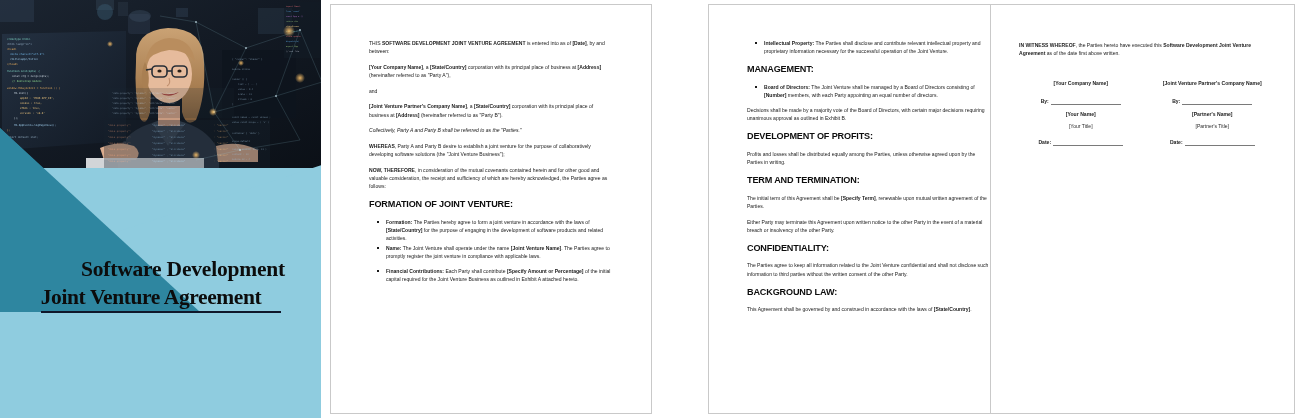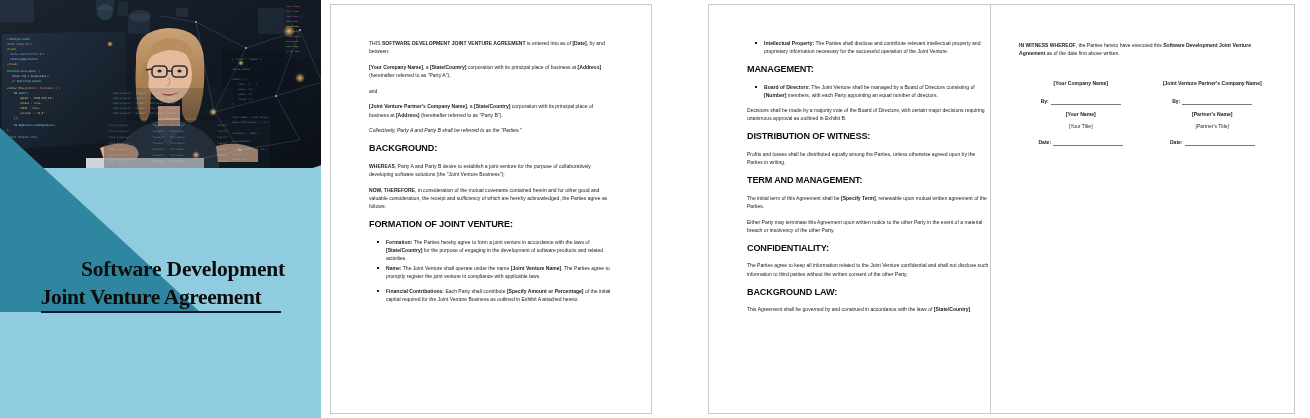--- a/index.html
+++ b/index.html
@@ -399,21 +399,20 @@
       <p class="para"><span>THIS </span><span class="b">SOFTWARE DEVELOPMENT JOINT VENTURE AGREEMENT</span><span> is entered into as of </span><span class="b">[Date]</span><span>, by and between:</span></p>
 
       <p class="para"><span class="b">[Your Company Name]</span><span>, a </span><span class="b">[State/Country]</span><span> corporation with its principal place of business at </span><span class="b">[Address]</span><span> (hereinafter referred to as "Party A"),</span></p>
 
       <p class="para">and</p>
 
       <p class="para"><span class="b">[Joint Venture Partner's Company Name]</span><span>, a </span><span class="b">[State/Country]</span><span> corporation with its principal place of business at </span><span class="b">[Address]</span><span> (hereinafter referred to as "Party B").</span></p>
 
       <p class="para it">Collectively, Party A and Party B shall be referred to as the "Parties."</p>
 
-      <h2 class="heading">BACKGROUND:</h2>
 
       <p class="para"><span class="b">WHEREAS</span><span>, Party A and Party B desire to establish a joint venture for the purpose of collaboratively developing software solutions (the "Joint Venture Business");</span></p>
 
       <p class="para"><span class="b">NOW, THEREFORE</span><span>, in consideration of the mutual covenants contained herein and for other good and valuable consideration, the receipt and sufficiency of which are hereby acknowledged, the Parties agree as follows:</span></p>
 
       <h2 class="heading">FORMATION OF JOINT VENTURE:</h2>
 
       <ul class="bullets">
         <li><span class="b">Formation:</span><span> The Parties hereby agree to form a joint venture in accordance with the laws of </span><span class="b">[State/Country]</span><span> for the purpose of engaging in the development of software products and related activities.</span></li>
         <li><span class="b">Name:</span><span> The Joint Venture shall operate under the name </span><span class="b">[Joint Venture Name]</span><span>. The Parties agree to promptly register the joint venture in compliance with applicable laws.</span></li>
@@ -435,25 +434,25 @@
       </ul>
 
       <h2 class="heading">MANAGEMENT:</h2>
 
       <ul class="bullets">
         <li><span class="b">Board of Directors:</span><span> The Joint Venture shall be managed by a Board of Directors consisting of </span><span class="b">[Number]</span><span> members, with each Party appointing an equal number of directors.</span></li>
       </ul>
 
       <p class="para">Decisions shall be made by a majority vote of the Board of Directors, with certain major decisions requiring unanimous approval as outlined in Exhibit B.</p>
 
-      <h2 class="heading">DISTRIBUTION OF WITNESS:</h2>
+      <h2 class="heading">DEVELOPMENT OF PROFITS:</h2>
 
       <p class="para">Profits and losses shall be distributed equally among the Parties, unless otherwise agreed upon by the Parties in writing.</p>
 
-      <h2 class="heading">TERM AND MANAGEMENT:</h2>
+      <h2 class="heading">TERM AND TERMINATION:</h2>
 
       <p class="para"><span>The initial term of this Agreement shall be </span><span class="b">[Specify Term]</span><span>, renewable upon mutual written agreement of the Parties.</span></p>
 
       <p class="para">Either Party may terminate this Agreement upon written notice to the other Party in the event of a material breach or insolvency of the other Party.</p>
 
       <h2 class="heading">CONFIDENTIALITY:</h2>
 
       <p class="para">The Parties agree to keep all information related to the Joint Venture confidential and shall not disclose such information to third parties without the written consent of the other Party.</p>
 
       <h2 class="heading">BACKGROUND LAW:</h2>

